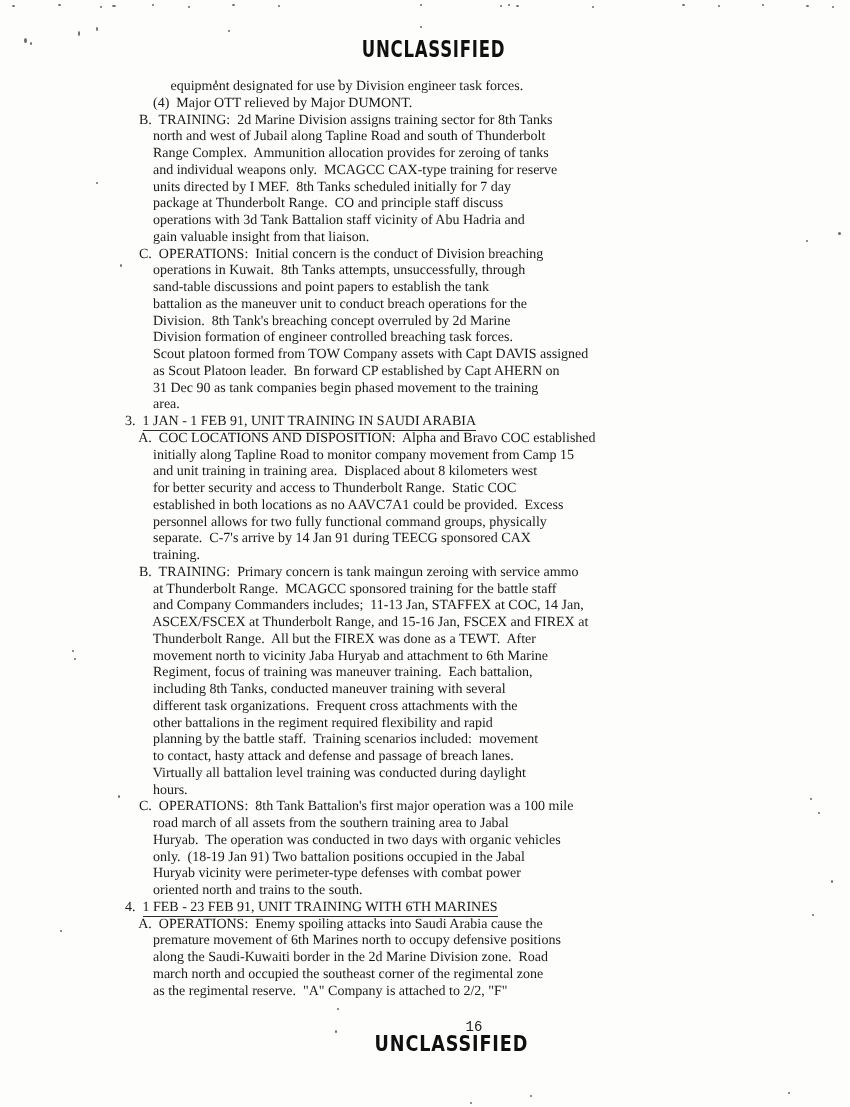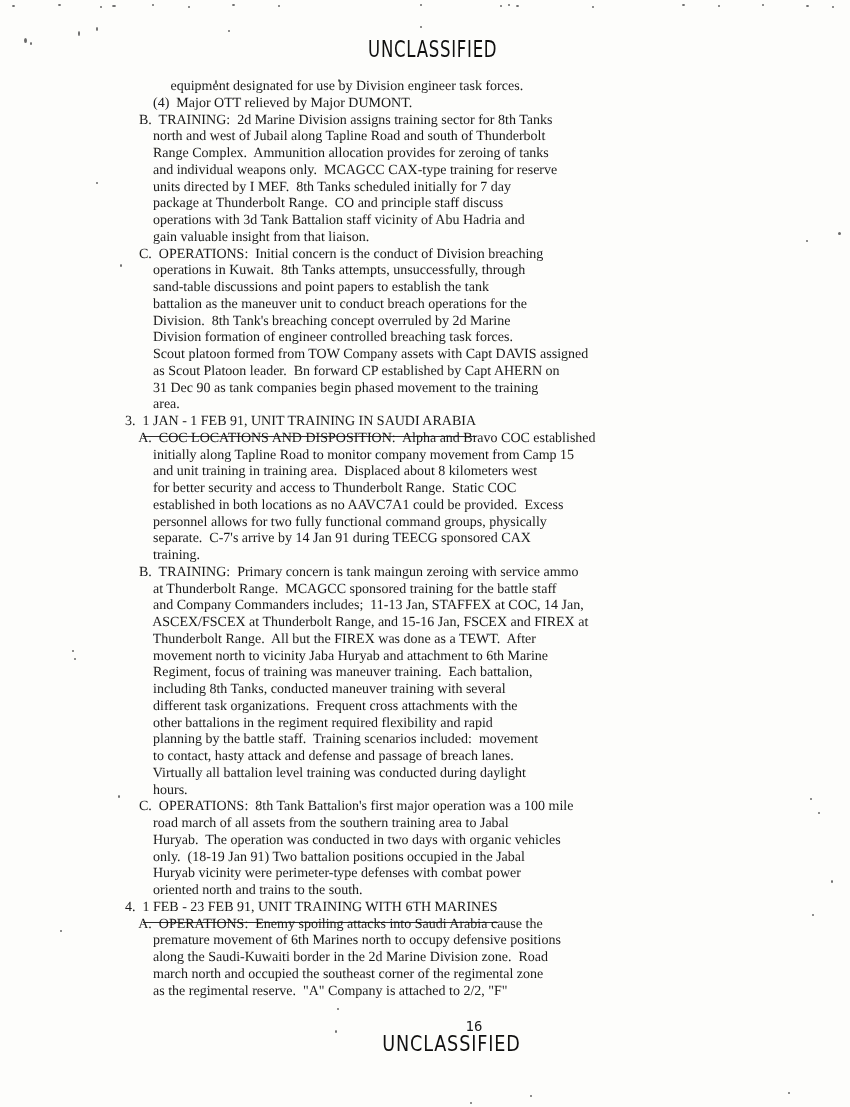--- a/index.html
+++ b/index.html
@@ -19,43 +19,43 @@
     font-family:Liberation Serif, serif;
     font-size:14px;
     line-height:16.75px;
     white-space:pre;
     color:#191919;
     text-rendering:geometricPrecision;
   }
   .line { height:16.75px; }
   .heading-underline {
     border-bottom:1.5px solid #2c2c2c;
-    padding-bottom:7px;
+    padding-bottom:1px;
   }
   
   .class-banner {
     position:absolute; left:0; width:850px;
     text-align:center;
     font-family:"DejaVu Sans","Liberation Sans",sans-serif;
-    font-weight:normal;
+    font-weight:bold;
     color:#101010;
     white-space:nowrap;
   }
   .class-header { top:36px; font-size:23px; }
   .class-header .squeeze { display:inline-block; transform:scaleX(0.72); margin-left:16px; letter-spacing:1px; }
   .class-footer { top:1032px; font-size:21px; }
   .class-footer .squeeze { display:inline-block; transform:scaleX(0.84); margin-left:52px; letter-spacing:1px; }
   .page-number {
     position:absolute; top:1018px; left:0; width:850px;
     text-align:center;
     font-family:"DejaVu Sans Mono","Liberation Mono",monospace;
     font-size:14px;
     color:#191919;
   }
-  .page-number .shift { display:inline-block; margin-left:98px; }
+  .page-number .shift { display:inline-block; margin-left:98px;font-family:Liberation Mono, monospace; }
   
   .speck { position:absolute; background:#2b2b2b; border-radius:50%; }
 </style>
 </head>
 <body>
 
 <div class="page">
 
   <div class="class-banner class-header">
     <span class="squeeze">UNCLASSIFIED</span>

